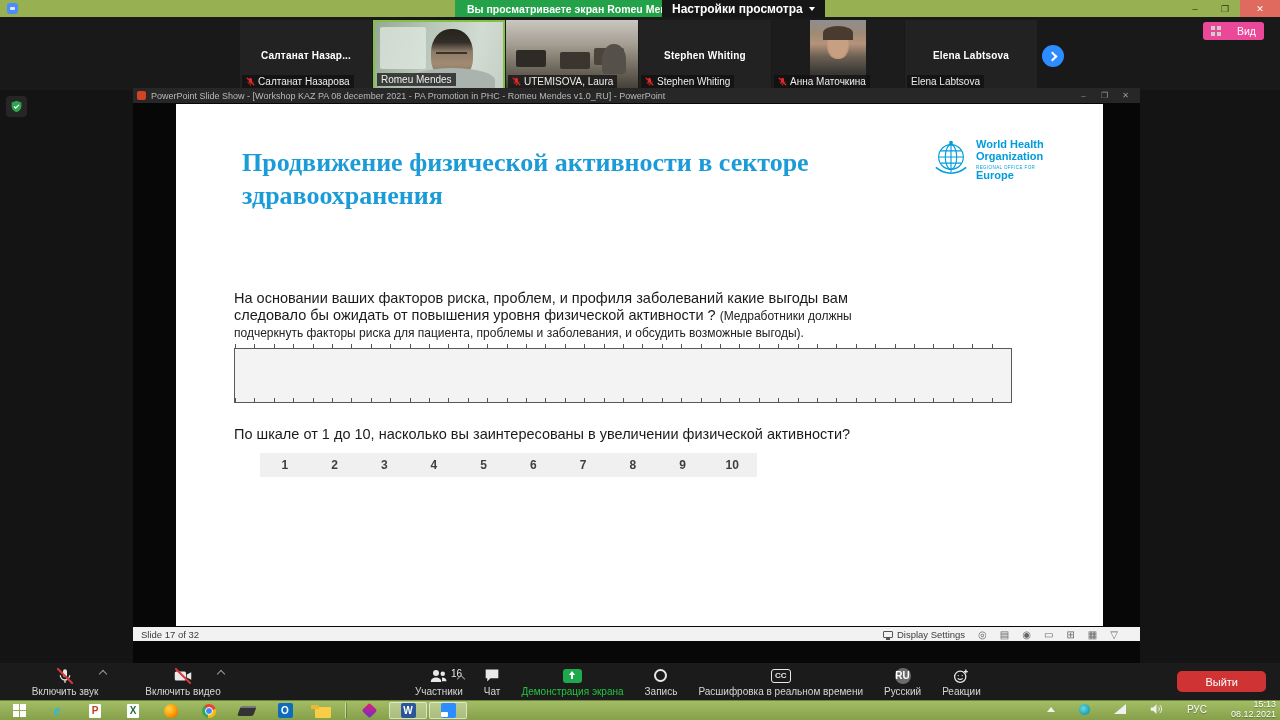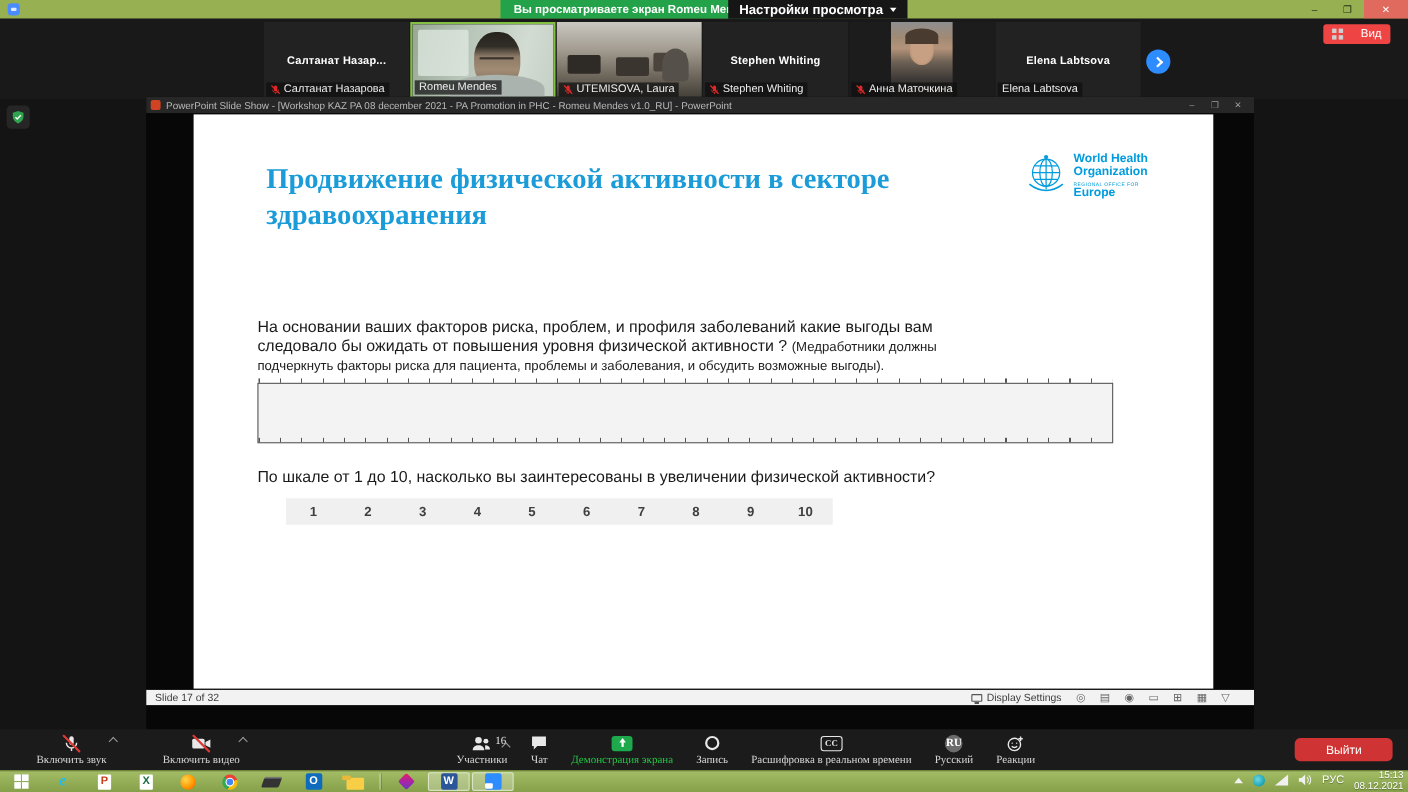--- a/index.html
+++ b/index.html
@@ -21,21 +21,21 @@
     padding:0 10px; display:flex; align-items:center; gap:6px; }
   .down-caret { width:0; height:0; border-left:3.5px solid transparent;
     border-right:3.5px solid transparent; border-top:4px solid #fff; }
   .banner-controls { position:absolute; right:0; top:0; height:17px; display:flex; }
   .banner-controls .wc { width:30px; height:17px; display:flex; align-items:center;
     justify-content:center; font-size:9px; color:#253016; }
   .banner-controls .wc.close { width:40px; background:#df6a5d; color:#fff; }
 
   
   .video-strip { position:absolute; top:17px; left:0; width:1280px; height:73px; background:#191919; }
-  .view-btn { position:absolute; right:16px; top:5px; background:#ef4444; border:none; border-radius:3px;
+  .view-btn { position:absolute; right:16px; top:5px; background:#ec4899; border:none; border-radius:3px;
     color:#fff; font-family:inherit; font-size:10.5px; padding:3px 8px; display:flex; align-items:center; gap:16px; }
   .grid-glyph { width:10px; height:10px;
     background:linear-gradient(#cfcfcf,#cfcfcf) left top, linear-gradient(#cfcfcf,#cfcfcf) right top,
       linear-gradient(#cfcfcf,#cfcfcf) left bottom, linear-gradient(#cfcfcf,#cfcfcf) right bottom;
     background-size:4px 4px; background-repeat:no-repeat; }
   .strip-tiles { position:absolute; left:240px; top:3px; display:flex; gap:1px; }
   .tile { position:relative; width:132px; height:70px; background:#222; overflow:hidden; }
   .tile.active-speaker { border:2px solid #84c044; }
   .tile-center { position:absolute; inset:0; display:flex; align-items:center; justify-content:center;
     color:#fff; font-size:10px; font-weight:600; letter-spacing:.2px; }
@@ -174,21 +174,21 @@
   .whatsapp-badge { position:absolute; left:158px; top:1px; min-width:10px; height:10px; border-radius:5px;
     background:#e02828; color:#fff; font-size:7px; font-weight:bold; display:flex; align-items:center;
     justify-content:center; padding:0 2px; }
   .inner-clock { position:absolute; right:4px; top:1px; text-align:right; color:#e8e8e8;
     font-size:8px; line-height:10px; }
 
   
   .zoom-toolbar { position:absolute; left:0; top:663px; width:1280px; height:37px; background:#1b1b1b; }
   .tool-btn { position:relative; display:flex; flex-direction:column; align-items:center;
     justify-content:flex-start; gap:2px; padding-top:4px; background:none; border:none;
-    color:#d6d6d6; font-family:Liberation Serif, serif; font-size:10px; white-space:nowrap; }
+    color:#d6d6d6; font-family:Liberation Sans, sans-serif; font-size:10px; white-space:nowrap; }
   .tool-icon { height:17px; display:flex; align-items:center; justify-content:center; position:relative; }
   .up-caret { position:absolute; top:8px; width:6px; height:6px; border-left:1.5px solid #9a9a9a;
     border-top:1.5px solid #9a9a9a; transform:rotate(45deg); }
   .left-group { position:absolute; left:6px; top:0; height:37px; display:flex; }
   .left-group .tool-btn { width:118px; }
   .left-group .up-caret { right:18px; }
   .slash { position:absolute; left:50%; top:50%; width:22px; height:2px; background:#d93a35;
     transform:translate(-50%,-50%) rotate(45deg); border-radius:1px; }
   .center-group { position:absolute; left:408px; top:0; height:37px; display:flex; gap:7px; }
   .center-group .tool-btn { padding-left:7px; padding-right:7px; }
@@ -208,21 +208,21 @@
   .leave-btn { position:absolute; right:14px; top:8px; height:21px; background:#cf3333; border:none;
     border-radius:5px; color:#fff; font-family:inherit; font-size:11px; padding:0 28px; }
 
   
   .bottom-taskbar { position:absolute; left:0; top:700px; width:1280px; height:20px;
     background:linear-gradient(180deg,#a3bd66,#86a04a); border-top:1px solid #6d8439;
     display:flex; align-items:stretch; }
   .bottom-icons { display:flex; }
   .bottom-taskbar .icon-word, .bottom-taskbar .icon-zoom { background:rgba(255,255,255,.28);
     border:1px solid rgba(255,255,255,.55); border-radius:2px; margin:1px 1px; }
-  .tray { position:absolute; right:4px; top:0; height:16px; display:flex; align-items:center; gap:9px; }
+  .tray { position:absolute; right:4px; top:0; height:16px; display:flex; align-items:center; gap:24px; }
   .tray-chevron { width:0; height:0; border-left:4px solid transparent; border-right:4px solid transparent;
     border-bottom:5px solid #f2f2f2; }
   .tray-net { width:11px; height:11px; border-radius:50%;
     background:radial-gradient(circle at 40% 40%,#6fd6e2,#18a3b5 70%); }
   .tray-signal { width:0; height:0; border-left:12px solid transparent; border-bottom:10px solid #f0f0f0; }
   .tray-lang { color:#fff; font-size:10px; text-shadow:0 1px 1px rgba(0,0,0,.35); }
   .tray-clock { color:#fff; font-size:9px; line-height:10px; text-align:right;
     text-shadow:0 1px 1px rgba(0,0,0,.35); }
 </style>
 </head>

